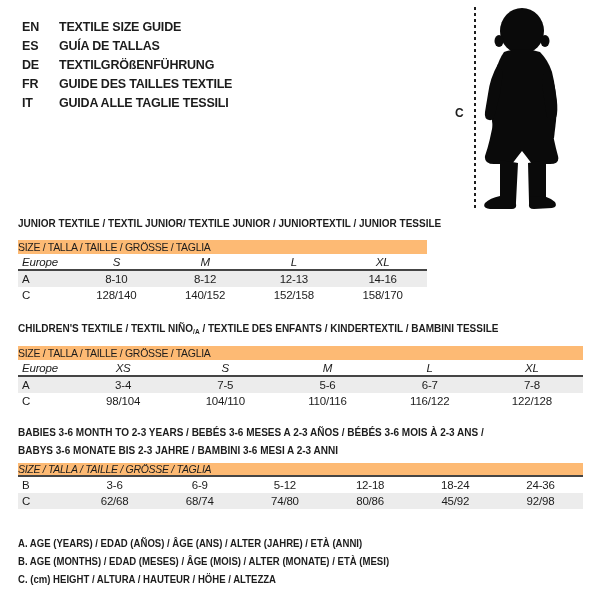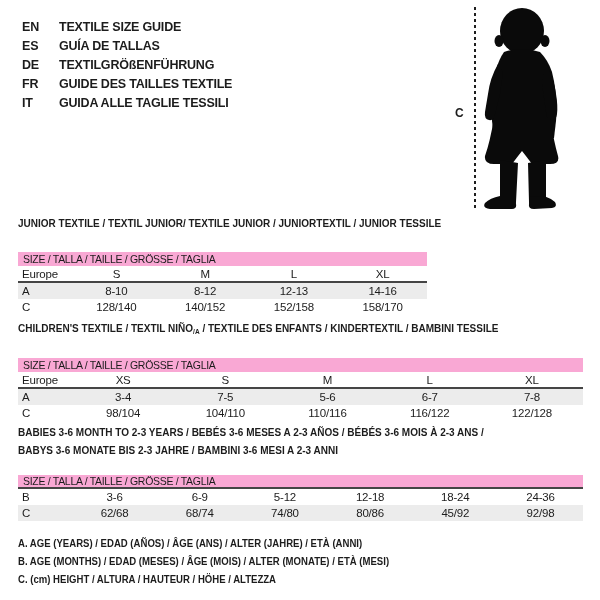--- a/index.html
+++ b/index.html
@@ -30,23 +30,23 @@
          white-space:nowrap; transform:scaleX(.87); transform-origin:0 0; }
   .sub { font-size:7.5px; vertical-align:-2px; }
   .note { position:absolute; left:18px; font-weight:bold; font-size:11px;
           white-space:nowrap; transform:scaleX(.87); transform-origin:0 0; }
 
   
   .table { position:absolute; left:18px; }
   .t1 { top:240px; width:409px; }
   .t2 { top:346px; width:565px; }
   .t3 { top:463px; width:565px; }
-  .size-bar { height:14px; background:#f9a8d4; display:flex; align-items:center;
-              padding-left:5px; font-size:10.5px; letter-spacing:-0.3px; white-space:nowrap;margin-top:12px; }
-  .rule-under { border-bottom:2px solid #454545; }
+  .size-bar { height:14px; background:#fdba74; display:flex; align-items:center;
+              font-size:10.5px; letter-spacing:-0.3px; white-space:nowrap; }
+  .rule-under { border-bottom:2px solid #454545;font-style:italic; }
   .trow { display:flex; align-items:center; height:16px; font-size:11.5px; letter-spacing:-0.2px; }
   .trow.first { height:17px; }
   .trow.alt { background:#ececec; }
   .lab { width:54px; padding-left:4px; }
   .val { flex:1; text-align:center; }
 </style>
 </head>
 <body>
 
 <div class="langs">

